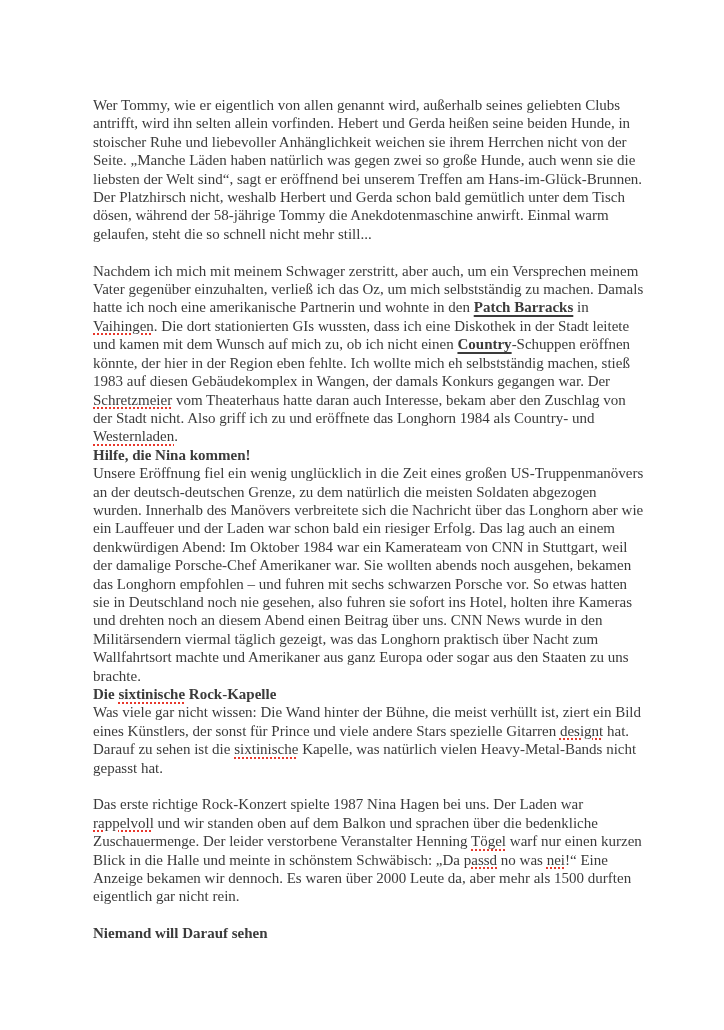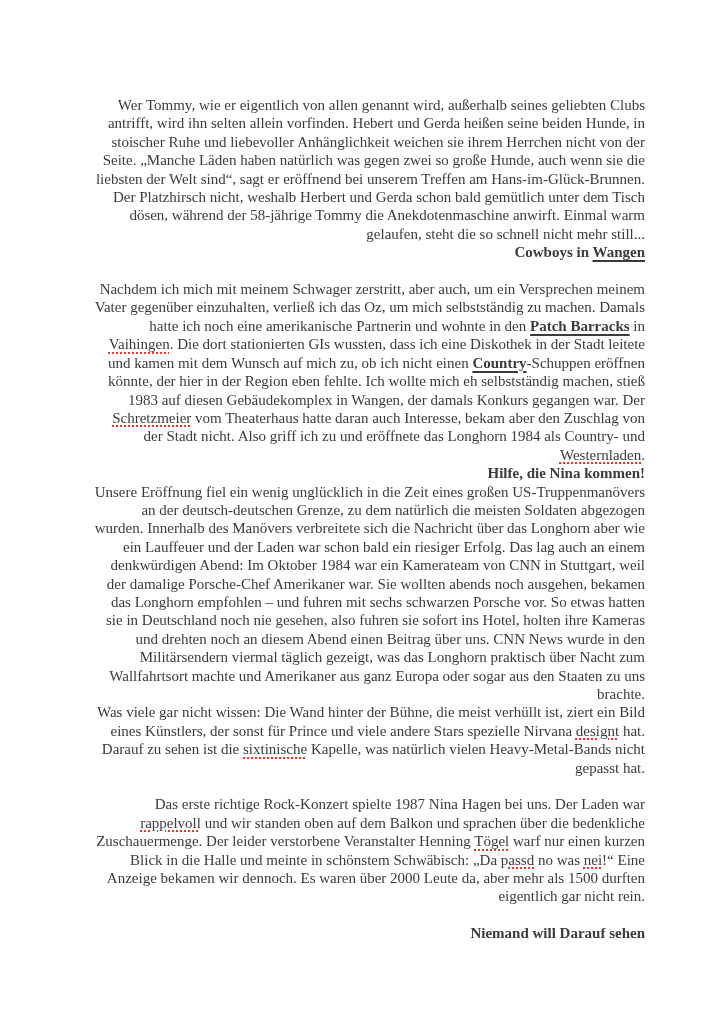--- a/index.html
+++ b/index.html
@@ -17,21 +17,21 @@
   }
   .doc {
     position: absolute;
     left: 93px;
     top: 96px;
     width: 552px;
     font-family: "Liberation Serif", "DejaVu Serif", serif;
     font-size: 15px;
     line-height: 18.4px;
     color: #3b3b3b;
-    text-align: right;
+    text-align: left;
   }
   .doc p {
     margin: 0;
     padding: 0;
   }
   .doc p.blank {
     min-height: 18.4px;
   }
   .b { font-weight: 700; }
   .u {
@@ -51,24 +51,24 @@
   .b.u {
     text-decoration-thickness: 1.5px;
   }
 </style>
 </head>
 <body>
 
 <div class="page">
   <div class="doc" id="doc">
       <p><span>Wer Tommy, wie er eigentlich von allen genannt wird, außerhalb seines geliebten Clubs antrifft, wird ihn selten allein vorfinden. Hebert und Gerda heißen seine beiden Hunde, in stoischer Ruhe und liebevoller Anhänglichkeit weichen sie ihrem Herrchen nicht von der Seite. „Manche Läden haben natürlich was gegen zwei so große Hunde, auch wenn sie die liebsten der Welt sind“, sagt er eröffnend bei unserem Treffen am Hans-im-Glück-Brunnen. Der Platzhirsch nicht, weshalb Herbert und Gerda schon bald gemütlich unter dem Tisch dösen, während der 58-jährige Tommy die Anekdotenmaschine anwirft. Einmal warm gelaufen, steht die so schnell nicht mehr still...</span></p>
-      <p><span class="b">Cowboys in </span><span class="b u">Wangen</span></p>
       <p class="blank">&nbsp;</p>
       <p><span>Nachdem ich mich mit meinem Schwager zerstritt, aber auch, um ein Versprechen meinem Vater gegenüber einzuhalten, verließ ich das Oz, um mich selbstständig zu machen. Damals hatte ich noch eine amerikanische Partnerin und wohnte in den </span><span class="b u">Patch Barracks</span><span> in </span><span class="sp">Vaihingen</span><span>. Die dort stationierten GIs wussten, dass ich eine Diskothek in der Stadt leitete und kamen mit dem Wunsch auf mich zu, ob ich nicht einen </span><span class="b u">Country</span><span>-Schuppen eröffnen könnte, der hier in der Region eben fehlte. Ich wollte mich eh selbstständig machen, stieß 1983 auf diesen Gebäudekomplex in Wangen, der damals Konkurs gegangen war. Der </span><span class="sp">Schretzmeier</span><span> vom Theaterhaus hatte daran auch Interesse, bekam aber den Zuschlag von der Stadt nicht. Also griff ich zu und eröffnete das Longhorn 1984 als Country- und </span><span class="sp">Westernladen</span><span>.</span></p>
       <p><span class="b">Hilfe, die Nina kommen!</span></p>
       <p><span>Unsere Eröffnung fiel ein wenig unglücklich in die Zeit eines großen US-Truppenmanövers an der deutsch-deutschen Grenze, zu dem natürlich die meisten Soldaten abgezogen wurden. Innerhalb des Manövers verbreitete sich die Nachricht über das Longhorn aber wie ein Lauffeuer und der Laden war schon bald ein riesiger Erfolg. Das lag auch an einem denkwürdigen Abend: Im Oktober 1984 war ein Kamerateam von CNN in Stuttgart, weil der damalige Porsche-Chef Amerikaner war. Sie wollten abends noch ausgehen, bekamen das Longhorn empfohlen – und fuhren mit sechs schwarzen Porsche vor. So etwas hatten sie in Deutschland noch nie gesehen, also fuhren sie sofort ins Hotel, holten ihre Kameras und drehten noch an diesem Abend einen Beitrag über uns. CNN News wurde in den Militärsendern viermal täglich gezeigt, was das Longhorn praktisch über Nacht zum Wallfahrtsort machte und Amerikaner aus ganz Europa oder sogar aus den Staaten zu uns brachte.</span></p>
-      <p><span>Was viele gar nicht wissen: Die Wand hinter der Bühne, die meist verhüllt ist, ziert ein Bild eines Künstlers, der sonst für Prince und viele andere Stars spezielle Nirvana </span><span class="sp">designt</span><span> hat. Darauf zu sehen ist die </span><span class="sp">sixtinische</span><span> Kapelle, was natürlich vielen Heavy-Metal-Bands nicht gepasst hat.</span></p>
+      <p><span class="b">Die </span><span class="b sp">sixtinische</span><span class="b"> Rock-Kapelle</span></p>
+      <p><span>Was viele gar nicht wissen: Die Wand hinter der Bühne, die meist verhüllt ist, ziert ein Bild eines Künstlers, der sonst für Prince und viele andere Stars spezielle Gitarren </span><span class="sp">designt</span><span> hat. Darauf zu sehen ist die </span><span class="sp">sixtinische</span><span> Kapelle, was natürlich vielen Heavy-Metal-Bands nicht gepasst hat.</span></p>
       <p class="blank">&nbsp;</p>
       <p><span>Das erste richtige Rock-Konzert spielte 1987 Nina Hagen bei uns. Der Laden war </span><span class="sp">rappelvoll</span><span> und wir standen oben auf dem Balkon und sprachen über die bedenkliche Zuschauermenge. Der leider verstorbene Veranstalter Henning </span><span class="sp">Tögel</span><span> warf nur einen kurzen Blick in die Halle und meinte in schönstem Schwäbisch: „Da </span><span class="sp">passd</span><span> no was </span><span class="sp">nei</span><span>!“ Eine Anzeige bekamen wir dennoch. Es waren über 2000 Leute da, aber mehr als 1500 durften eigentlich gar nicht rein.</span></p>
       <p class="blank">&nbsp;</p>
       <p><span class="b">Niemand will Darauf sehen</span></p>
     </div>
 </div>
 
 </body></html>

